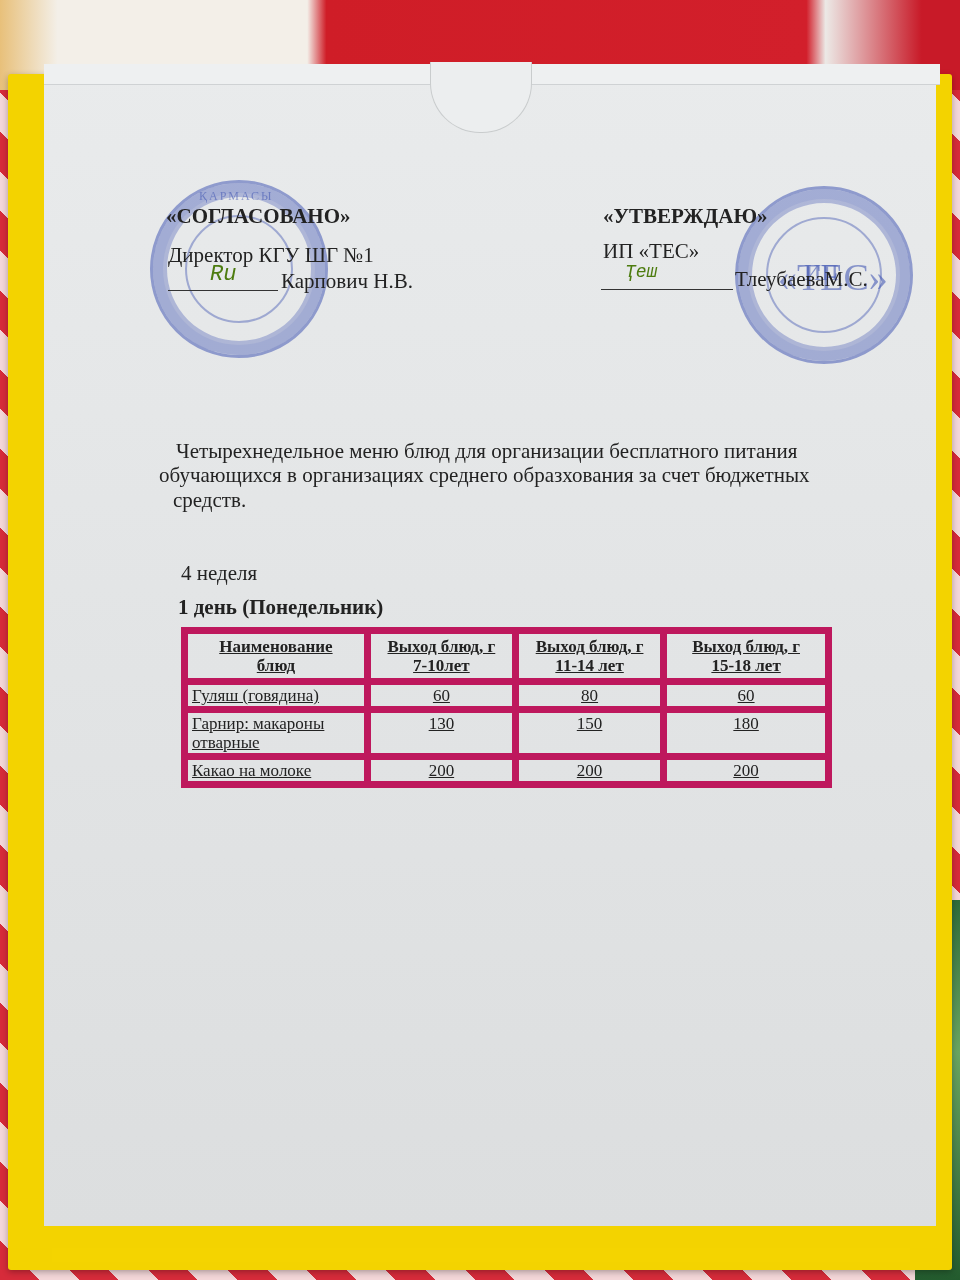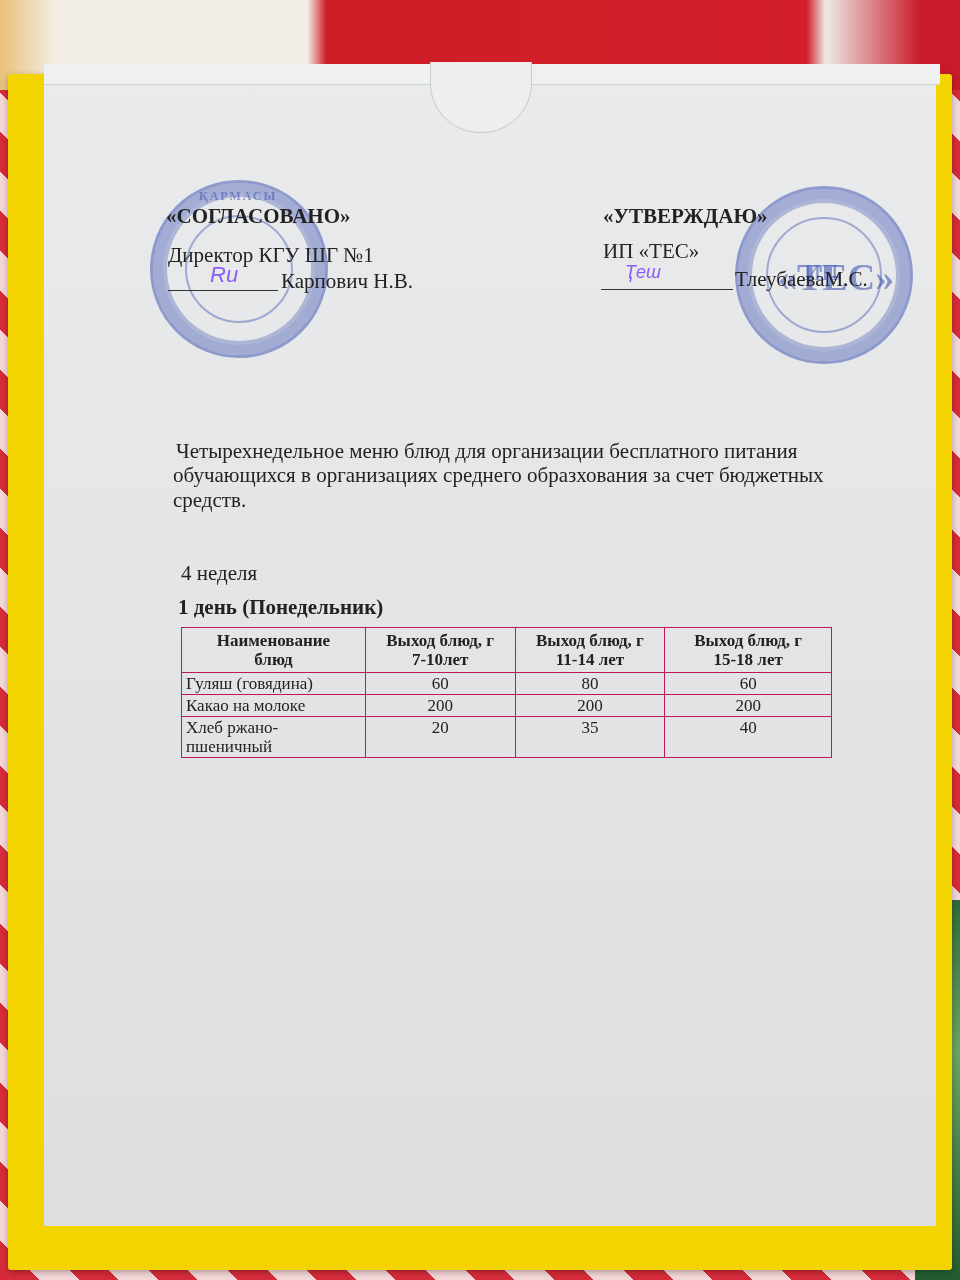--- a/index.html
+++ b/index.html
@@ -34,28 +34,28 @@
     background:#eceeef;
   }
   .bottom-bar { position:absolute; left:52px; top:1248px; width:858px; height:14px; background:#f4d400; }
   .txt { position:absolute; color:#222; font-size:21px; line-height:22px; white-space:nowrap; }
   .bold { font-weight:bold; }
   .stamp {
     position:absolute; border-radius:50%; border:3px solid rgba(70,90,180,0.55);
     box-shadow: inset 0 0 0 10px rgba(110,130,200,0.18), inset 0 0 0 14px rgba(70,90,180,0.35);
   }
   .stamp-inner { position:absolute; border-radius:50%; border:2px solid rgba(70,90,180,0.45); }
-  .stamp-text { position:absolute; color:rgba(70,90,180,0.6); font-family:"Liberation Serif", serif; font-weight:bold; }
+  .stamp-text { position:absolute; color:rgba(70,90,180,0.6); font-family:"Liberation Serif", serif; font-weight:normal; }
   .sig-line { position:absolute; height:1px; background:#333; }
-  .sig { position:absolute; color:#8b5cf6; font-family:Liberation Sans, sans-serif; font-style:italic; font-size:22px; }
+  .sig { position:absolute; color:#4d7c0f; font-family:Liberation Mono, monospace; font-style:italic; font-size:22px; }
   table.menu {
     position:absolute; left:181px; top:627px; width:651px;
     border-collapse:collapse; font-size:17px; line-height:19px; color:#222;
   }
-  table.menu th, table.menu td { border:1px solid #be185d; padding:1px 4px; vertical-align:top; }
+  table.menu th, table.menu td { border:7px solid #be185d; padding:1px 4px; vertical-align:top;text-decoration:underline; }
   table.menu th { font-weight:bold; text-align:center; padding:3px 4px; }
   table.menu td.num { text-align:center; }
   table.menu col.c1 { width:184px; }
   table.menu col.c2 { width:150px; }
   table.menu col.c3 { width:150px; }
   table.menu col.c4 { width:167px; }
   .head-cell span { display:block; }
 </style>
 </head>
 <body>
@@ -86,21 +86,21 @@
 <div class="sig" style="left:210px; top:262px;">Ru</div>
 <div class="txt" style="left:281px; top:270px;">Карпович Н.В.</div>
 
 <div class="txt bold" style="left:603px; top:205px;">«УТВЕРЖДАЮ»</div>
 <div class="txt" style="left:603px; top:240px;">ИП «ТЕС»</div>
 <div class="sig-line" style="left:601px; top:289px; width:132px;"></div>
 <div class="sig" style="left:625px; top:262px; font-size:18px;">Ҭеш</div>
 <div class="txt" style="left:735px; top:268px;">ТлеубаеваМ.С.</div>
 
 <div class="txt" style="left:176px; top:440px;">Четырехнедельное меню блюд для организации бесплатного питания</div>
-<div class="txt" style="left:173px; top:464px;text-align:center;">обучающихся в организациях среднего образхования за счет бюджетных</div>
+<div class="txt" style="left:159px; top:464px;text-align:center;">обучающихся в организациях среднего образхования за счет бюджетных</div>
 <div class="txt" style="left:173px; top:489px;">средств.</div>
 
 <div class="txt" style="left:181px; top:562px;text-align:center;">4 неделя</div>
 <div class="txt bold" style="left:178px; top:596px;">1 день (Понедельник)</div>
 
 <table class="menu">
   <colgroup>
       <col class="c1">
       <col class="c2">
       <col class="c3">
@@ -130,29 +130,29 @@
     <tr>
       <td>
           <div>Гуляш (говядина)</div>
         </td>
       <td class="num">60</td>
       <td class="num">80</td>
       <td class="num">60</td>
     </tr>
     <tr>
       <td>
+          <div>Гарнир: макароны</div>
+          <div>отварные</div>
+        </td>
+      <td class="num">130</td>
+      <td class="num">150</td>
+      <td class="num">180</td>
+    </tr>
+    <tr>
+      <td>
           <div>Какао на молоке</div>
         </td>
       <td class="num">200</td>
       <td class="num">200</td>
       <td class="num">200</td>
     </tr>
-    <tr>
-      <td>
-          <div>Хлеб ржано-</div>
-          <div>пшеничный</div>
-        </td>
-      <td class="num">20</td>
-      <td class="num">35</td>
-      <td class="num">40</td>
-    </tr>
   </tbody>
 </table>
 
 </body></html>

